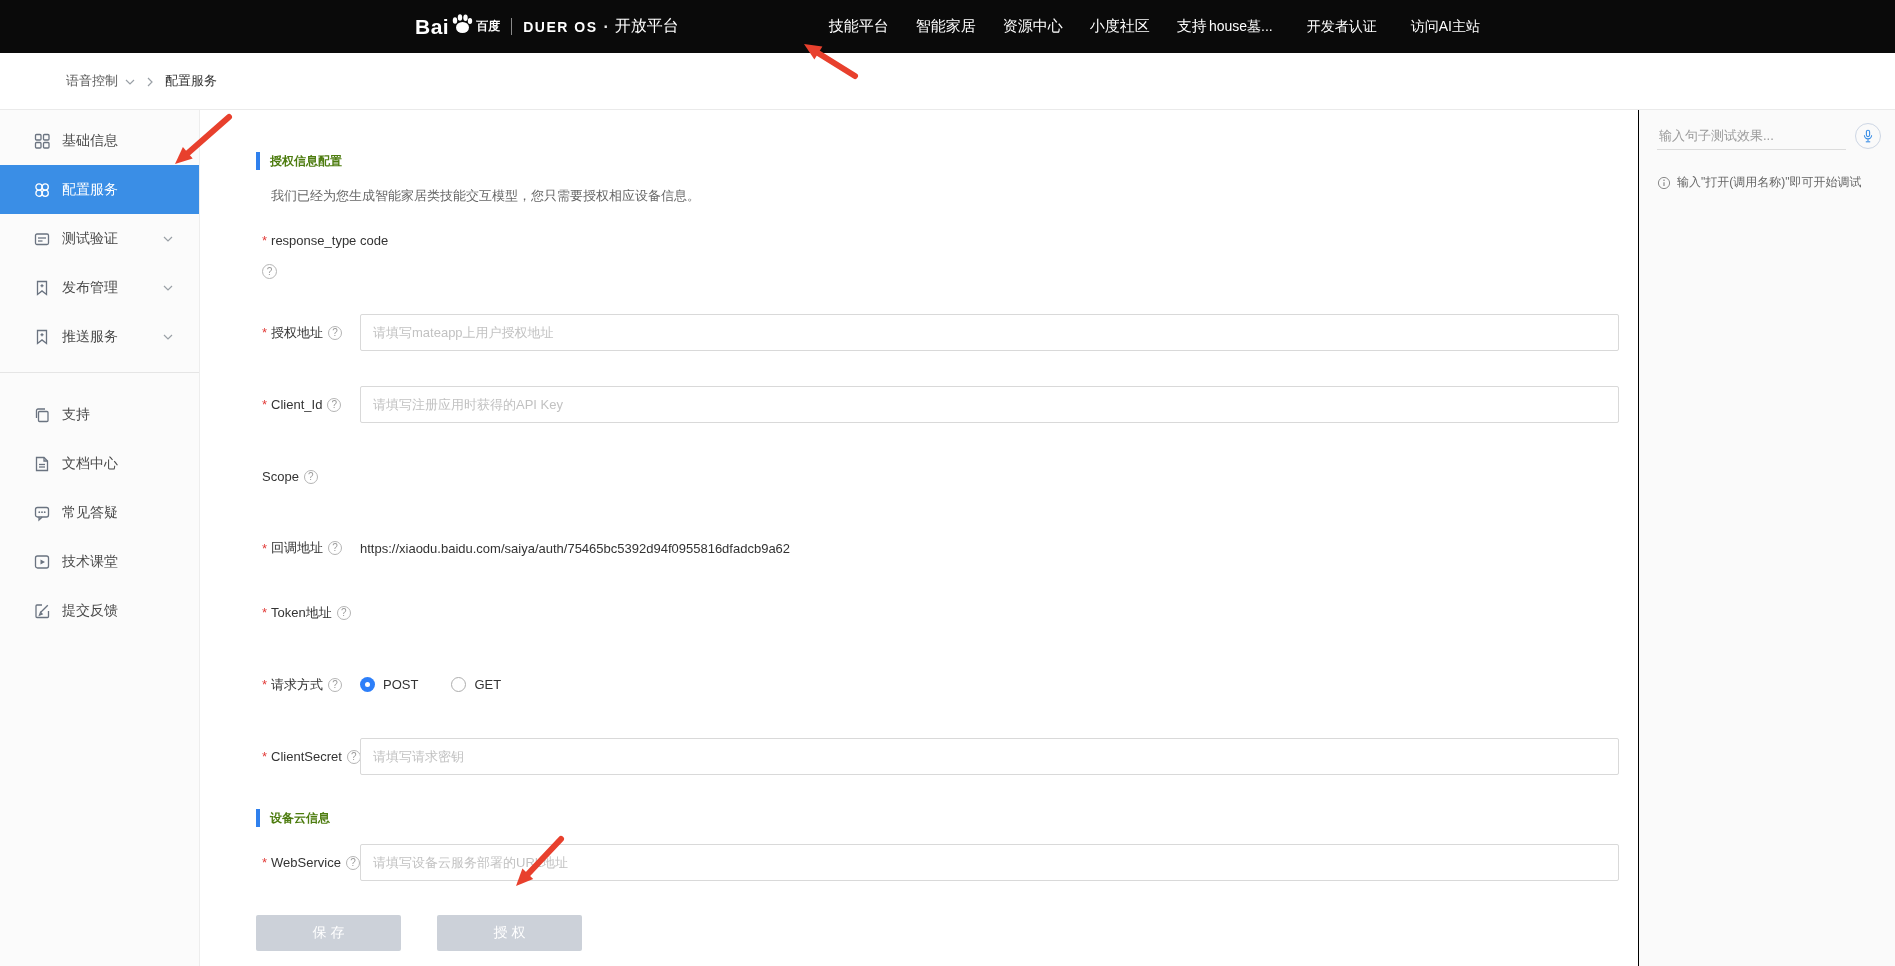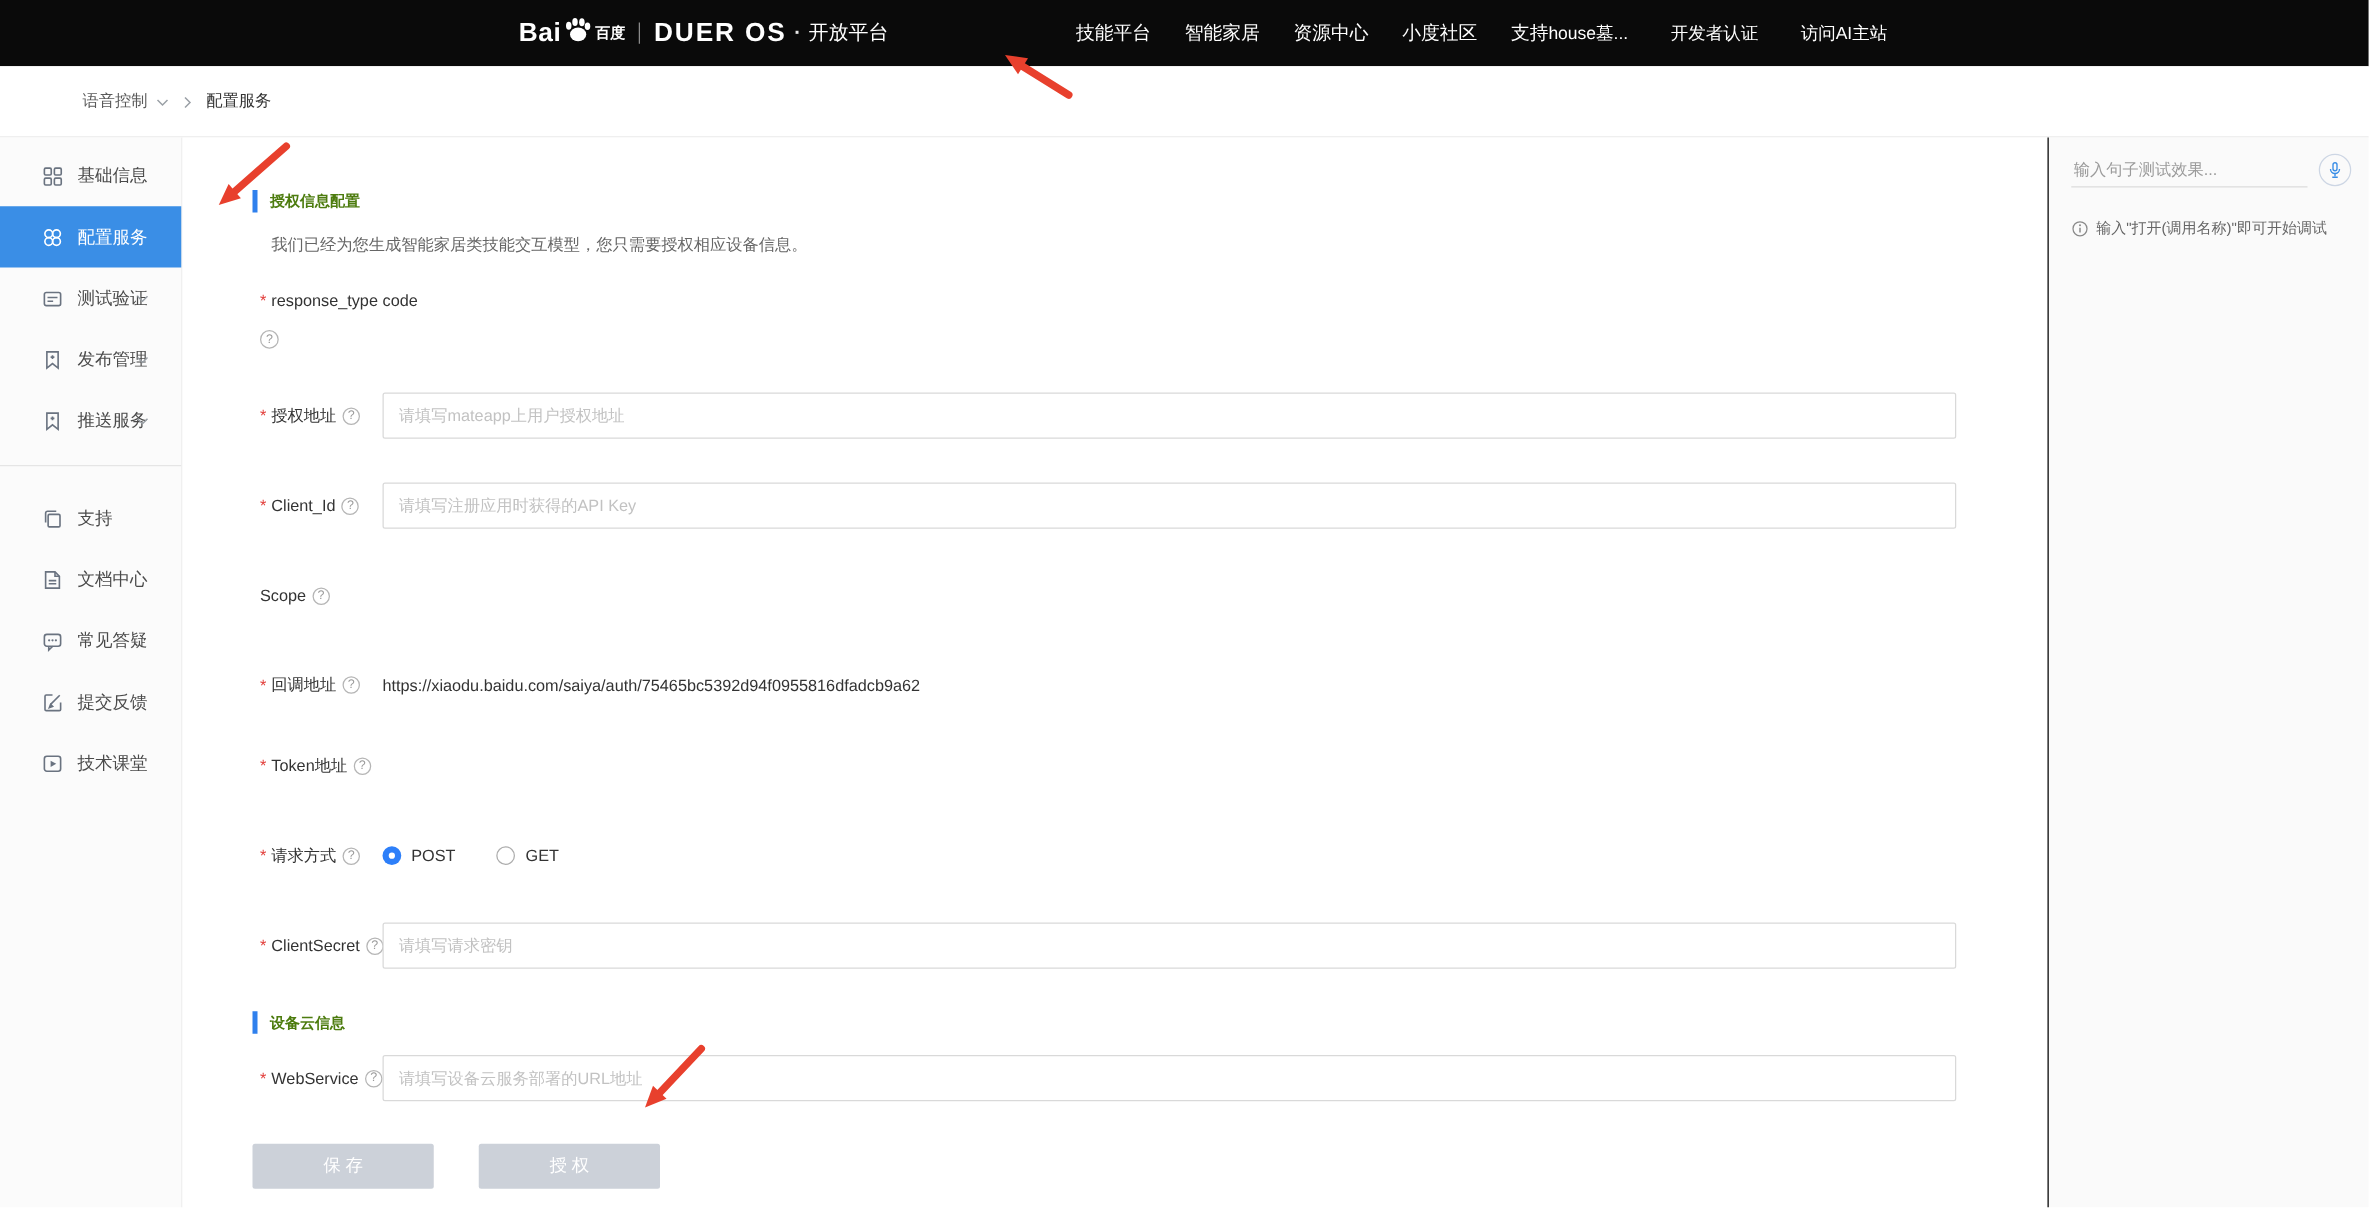--- a/index.html
+++ b/index.html
@@ -11,36 +11,36 @@
     background:#fff; color:#333;
   }
   
   .topnav { height:53px; background:#0a0a0a; display:flex; align-items:center; }
   .nav-inner { width:1065px; margin:0 auto; display:flex; align-items:center; height:100%; }
   .logo { display:flex; align-items:center; color:#fff; cursor:pointer; white-space:nowrap; }
   .logo-bai { font-size:21px; font-weight:bold; letter-spacing:.5px; }
   .logo-paw { margin:0 2px 6px 1px; }
   .logo-du { font-size:12px; font-weight:bold; }
   .logo-sep { width:1px; height:17px; background:#8a8a8a; margin:0 11px; }
-  .logo-product { font-size:21px; font-weight:bold; letter-spacing:1.5px; }
+  .logo-product { font-size:14px; font-weight:bold; letter-spacing:1.5px; }
   .logo-dot { margin:0 6px; color:#e8e8e8; font-weight:bold; }
   .logo-suffix { font-size:16px; }
   .nav-menu { display:flex; gap:27px; margin-left:150px; font-size:15px; color:#fff; }
   .nav-item { cursor:pointer; white-space:nowrap; }
   .nav-right { margin-left:auto; display:flex; gap:34px; font-size:14px; color:#fff; align-items:center; white-space:nowrap; }
   
   .breadcrumb-bar { height:57px; border-bottom:1px solid #eaeaea; display:flex; align-items:center; padding-left:66px; background:#fff; }
   .bc-item { font-size:13px; color:#5a5a5a; cursor:pointer; }
   .bc-item.current { color:#333; cursor:default; }
   .bc-caret { margin-left:7px; margin-top:2px; }
   .bc-sep { margin:0 12px; margin-top:1px; }
   
   .content { display:flex; height:856px; }
   
-  .sidebar { width:146px; flex:none; background:#fbfbfb; border-right:1px solid #ededed; padding-top:6px; }
+  .sidebar { width:200px; flex:none; background:#fbfbfb; border-right:1px solid #ededed; padding-top:6px; }
   .side-item { height:49px; display:flex; align-items:center; padding-left:33px; position:relative; color:#4a4a4a; font-size:14px; cursor:pointer; }
   .side-item svg { margin-right:11px; stroke:#6a7380; fill:none; stroke-width:1.3; flex:none; }
   .side-item svg .fillpart { fill:#6a7380; stroke:none; }
   .side-item.active { background:#3a8ee6; color:#fff; }
   .side-item.active svg { stroke:#fff; }
   .side-chevron { position:absolute; right:15px; top:22px; }
   .side-chevron polyline { stroke:#9aa0a6; fill:none; stroke-width:1.2; }
   .side-divider { height:1px; background:#e5e5e5; margin:11px 0 17px 0; }
   
   .main { flex:1; background:#fff; padding:42px 0 0 56px; overflow:hidden; }
@@ -210,32 +210,32 @@
         <rect x="2.5" y="3.5" width="13" height="9.5" rx="2"></rect>
         <path d="M6 13 v3 l3.2-3"></path>
         <circle class="fillpart" cx="6.3" cy="8.2" r="0.9"></circle>
           <circle class="fillpart" cx="9" cy="8.2" r="0.9"></circle>
           <circle class="fillpart" cx="11.7" cy="8.2" r="0.9"></circle>
       </svg>
       <span>常见答疑</span>
     </div>
     <div class="side-item">
       <svg width="18" height="18" viewBox="0 0 18 18">
+        <rect x="2.5" y="3" width="13" height="12" rx="2"></rect>
+        <path class="fillpart" d="M7.5 6.5 l4.5 2.5 -4.5 2.5 z"></path>
+      </svg>
+      <span>技术课堂</span>
+    </div>
+    <div class="side-item">
+      <svg width="18" height="18" viewBox="0 0 18 18">
         <path d="M15.5 9 v5.5 a1 1 0 0 1 -1 1 h-10.5 a1 1 0 0 1 -1-1 v-10.5 a1 1 0 0 1 1-1 H9"></path>
         <path d="M7.5 10.5 L14.8 3.2"></path>
         <path d="M7.5 10.5 l-1 2.6 2.6-1 z"></path>
       </svg>
       <span>提交反馈</span>
-    </div>
-    <div class="side-item">
-      <svg width="18" height="18" viewBox="0 0 18 18">
-        <rect x="2.5" y="3" width="13" height="12" rx="2"></rect>
-        <path class="fillpart" d="M7.5 6.5 l4.5 2.5 -4.5 2.5 z"></path>
-      </svg>
-      <span>技术课堂</span>
     </div>
   </div>
 
   <div class="main">
     <div class="sec-title">
       <span class="sec-bar"></span>
       <h2>授权信息配置</h2>
     </div>
     <div class="desc">我们已经为您生成智能家居类技能交互模型，您只需要授权相应设备信息。</div>
 

